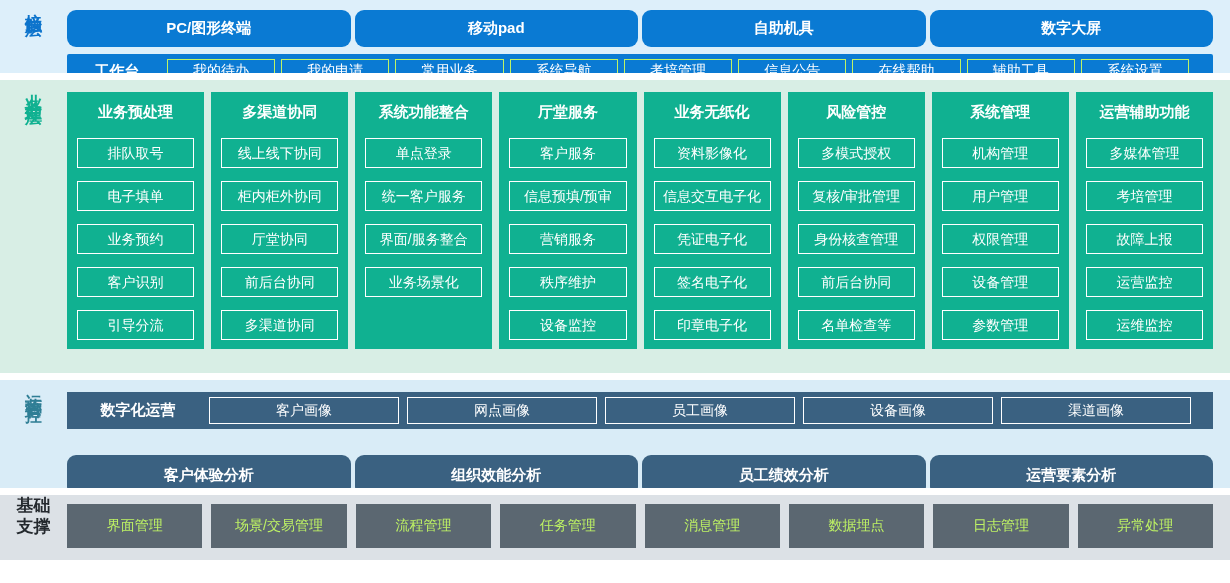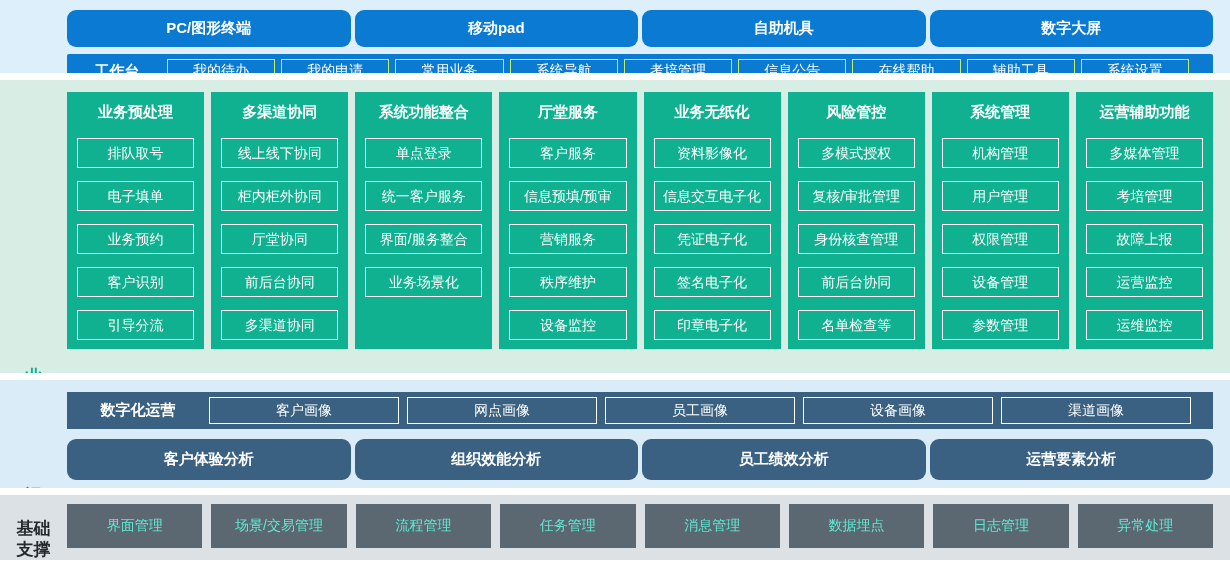--- a/index.html
+++ b/index.html
@@ -10,21 +10,21 @@
     width:1230px; height:583px; background:#fff;
     font-family:"Liberation Sans", sans-serif; overflow:hidden;
   }
   .page{width:1230px; height:583px; display:flex; flex-direction:column;}
   .band{display:flex;}
   .gap{height:7px; background:#fff; flex-shrink:0;}
   .band-contact{height:73px; background:#ddeffa;}
   .band-business{height:293px; background:#d8eee5;}
   .band-ops{height:108px; background:#d9ecf7;}
   .band-base{height:65px; background:#dce1e6;}
-  .gutter{width:67px; flex-shrink:0; display:flex; align-items:flex-end; justify-content:center;}
+  .gutter{width:67px; flex-shrink:0; display:flex; align-items:flex-start; justify-content:center;}
   .v-label{writing-mode:vertical-rl; text-orientation:upright; font-weight:bold; font-size:17px; letter-spacing:4px;}
   .contact-label{color:#0d74cc;}
   .business-label{color:var(--green);}
   .ops-label{color:#2f7e95;}
   .base-label{font-weight:bold; font-size:17px; color:#24292e; width:42px; text-align:center; line-height:1.25;}
 
   
   .contact-content{flex:1; padding:10px 17px 0 0;}
   .terminal-row{display:flex; gap:4px; height:37px;}
   .terminal-btn{flex:1; background:var(--blue); color:#fff; font-weight:bold; font-size:15px;
@@ -43,27 +43,27 @@
   .biz-item{margin-top:13px; min-height:30px; border:1px solid #fff; color:#fff; font-size:14px;
     display:flex; align-items:center; justify-content:center; text-align:center; line-height:1.15; padding:1px 2px;}
 
   
   .ops-content{flex:1; padding:12px 17px 0 0;}
   .ops-bar{height:37px; background:var(--slate); display:flex; align-items:center; padding-right:22px;}
   .ops-digital-label{width:142px; text-align:center; color:#fff; font-weight:bold; font-size:15px; flex-shrink:0;}
   .ops-items{flex:1; display:flex; gap:8px;}
   .ops-items > div{flex:1; height:27px; border:1px solid #fff; color:#fff; font-size:14px;
     display:flex; align-items:center; justify-content:center;}
-  .analysis-row{margin-top:10px; display:flex; gap:4px; height:41px;}
+  .analysis-row{margin-top:26px; display:flex; gap:4px; height:41px;}
   .analysis-row > div{flex:1; background:var(--slate); border-radius:9px; color:#fff; font-weight:bold;
     font-size:15px; display:flex; align-items:center; justify-content:center;}
 
   
   .base-items{flex:1; display:flex; gap:9px; padding:9px 17px 0 0;}
-  .base-items > div{flex:1; height:44px; background:var(--gray); color:#5eead4; font-size:14px;
+  .base-items > div{flex:1; height:44px; background:var(--gray); color:#bef264; font-size:14px;
     display:flex; align-items:center; justify-content:center;}
 </style>
 </head>
 <body>
 
 <div class="page">
 
   <section class="band band-contact">
     <div class="gutter">
       <div class="v-label contact-label">接触层</div>

